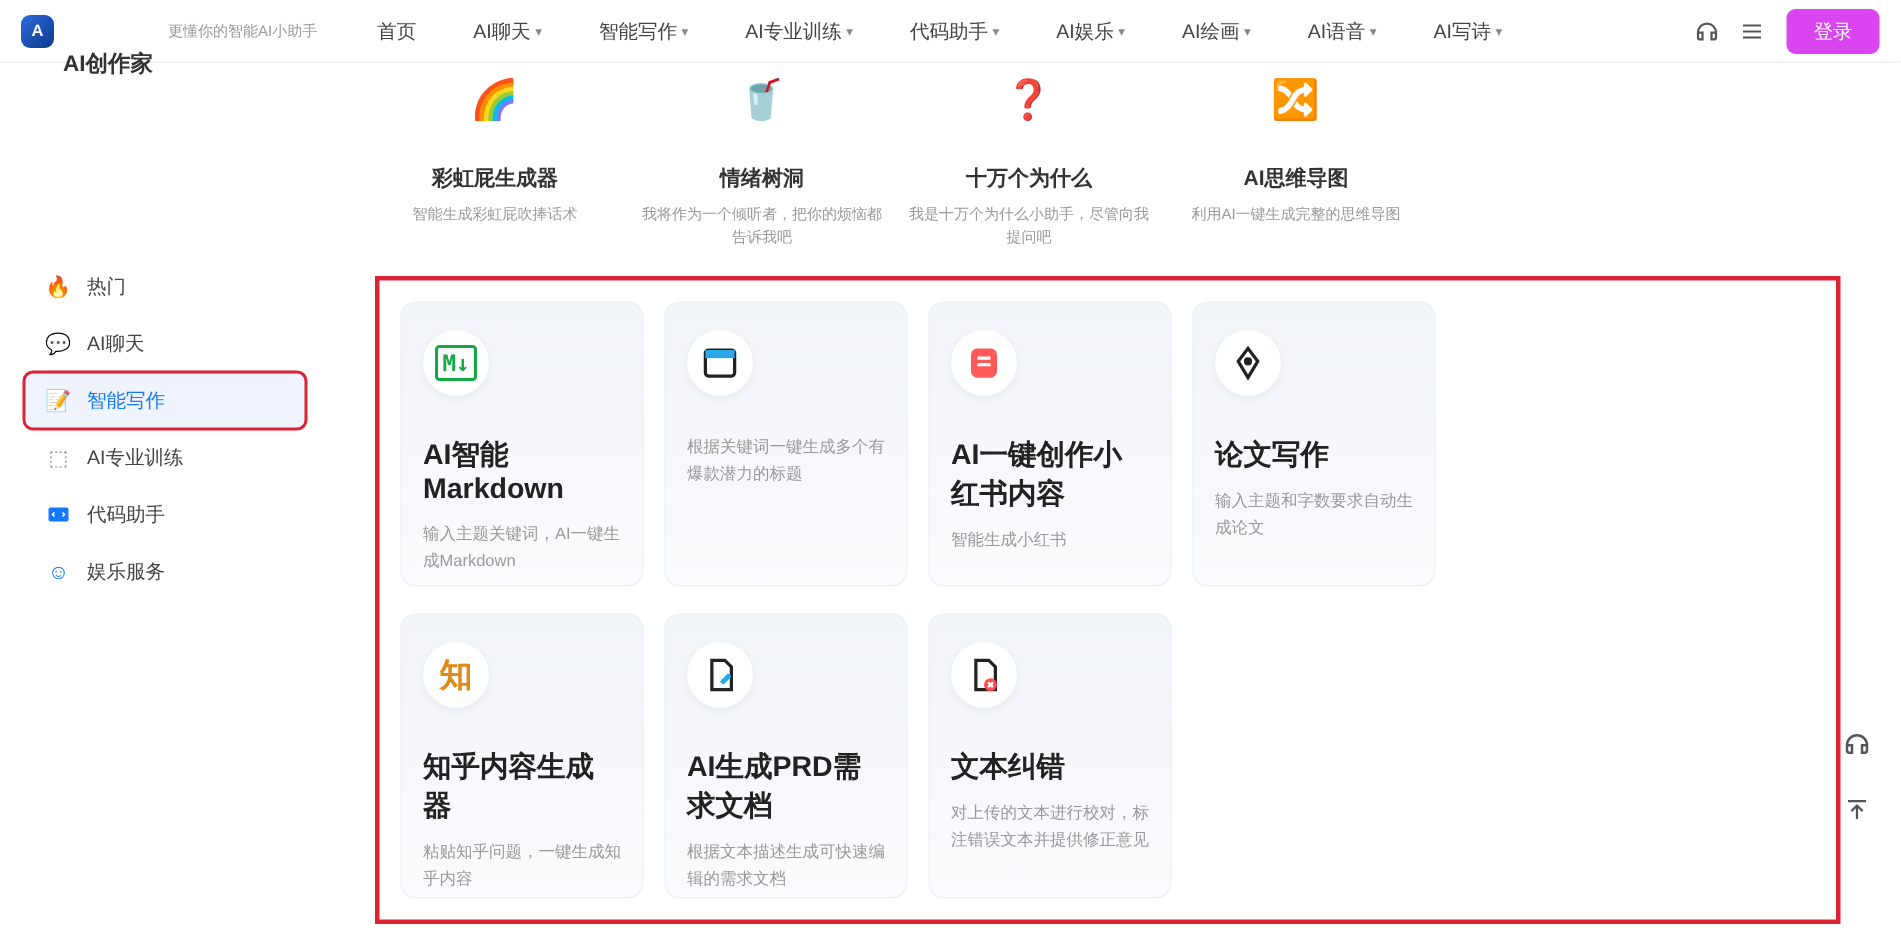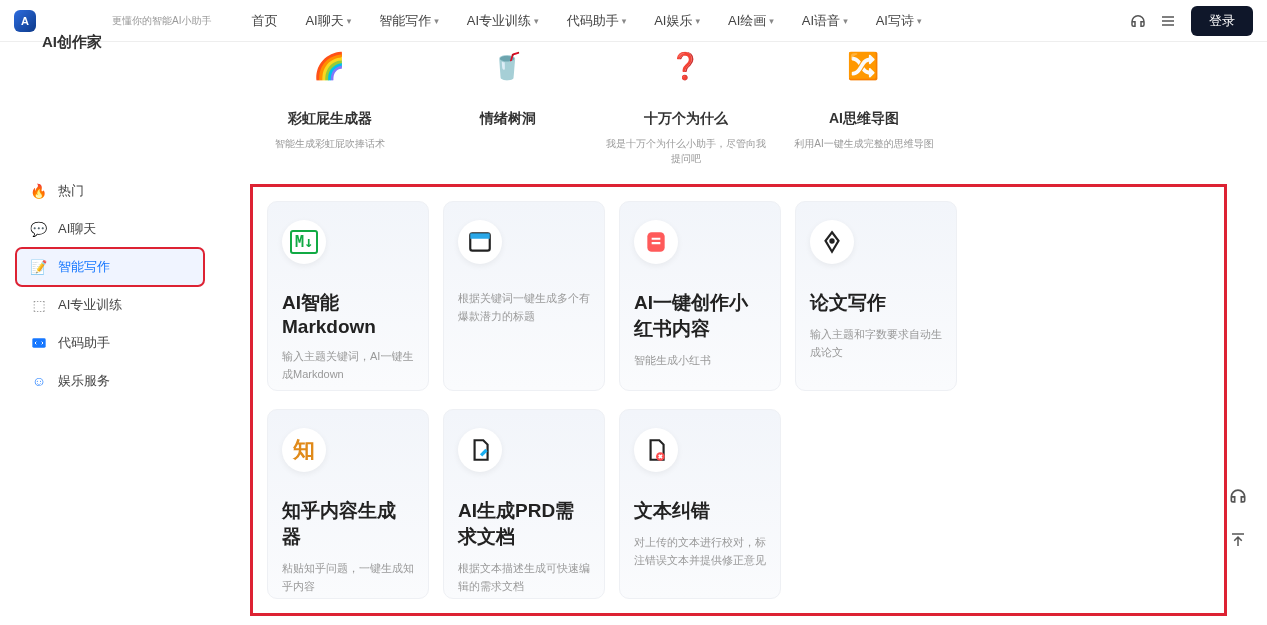--- a/index.html
+++ b/index.html
@@ -4,26 +4,26 @@
 <style>
 * { margin: 0; padding: 0; box-sizing: border-box; }
 body { font-family: -apple-system, "PingFang SC", "Microsoft YaHei", sans-serif; background: #fff; color: #333; width: 1267px; height: 625px; overflow: hidden; position: relative; }
 
 
 .header { height: 42px; display: flex; align-items: center; padding: 0 14px; border-bottom: 1px solid #eee; }
 .logo-wrap { display: flex; align-items: center; gap: 6px; }
 .logo { width: 22px; height: 22px; background: linear-gradient(135deg,#2d6cdf,#0d3a8a); border-radius: 6px; display:flex; align-items:center; justify-content:center; color:#fff; font-size:11px; font-weight:bold; }
 .brand { font-weight: 700; font-size: 15px; margin-top: 44px; }
 .slogan { font-size: 10px; color: #999; margin-left: 10px; }
-.nav { display: flex; gap: 28px; margin-left: 40px; font-size: 13px; color: #444; }
+.nav { display: flex; gap: 38px; margin-left: 40px; font-size: 13px; color: #444; }
 .nav-item { display: flex; align-items: center; gap: 3px; cursor: pointer; }
 .chev { font-size: 9px; color: #888; }
 .spacer { flex: 1; }
 .hd-icon { width: 22px; height: 22px; display:flex; align-items:center; justify-content:center; color:#555; margin: 0 4px; cursor:pointer; }
-.login-btn { background: #0f172a; color: #fff; border: none; border-radius: 6px; padding: 6px 18px; font-size: 13px; margin-left: 8px; cursor: pointer; }
+.login-btn { background: #d946ef; color: #fff; border: none; border-radius: 6px; padding: 6px 18px; font-size: 13px; margin-left: 8px; cursor: pointer; }
 
 
 .main { display: flex; height: calc(100% - 42px); }
 .sidebar { width: 210px; padding-top: 130px; padding-left: 10px; }
 .side-item { display: flex; align-items: center; gap: 10px; padding: 10px 14px; font-size: 13px; color: #444; border-radius: 6px; cursor: pointer; margin: 0 6px; }
 .side-item.active { background: #f0f4ff; color: #1677ff; outline: 2px solid #d23; outline-offset: -1px; }
 .si-icon { width: 18px; height: 18px; display:flex; align-items:center; justify-content:center; font-size: 14px; }
 
 .content { flex: 1; padding: 0 40px 20px 40px; overflow: hidden; position: relative; }
 
@@ -147,20 +147,21 @@
 
     <div class="row-top">
       <div class="card-top">
         <div class="ico-big">🌈</div>
         <div class="ct-title">彩虹屁生成器</div>
         <div class="ct-desc">智能生成彩虹屁吹捧话术</div>
       </div>
       <div class="card-top">
         <div class="ico-big">🥤</div>
         <div class="ct-title">情绪树洞</div>
+        <div class="ct-desc">我将作为一个倾听者，把你的烦恼都告诉我吧</div>
       </div>
       <div class="card-top">
         <div class="ico-big">❓</div>
         <div class="ct-title">十万个为什么</div>
         <div class="ct-desc">我是十万个为什么小助手，尽管向我提问吧</div>
       </div>
       <div class="card-top">
         <div class="ico-big">🔀</div>
         <div class="ct-title">AI思维导图</div>
         <div class="ct-desc">利用AI一键生成完整的思维导图</div>

